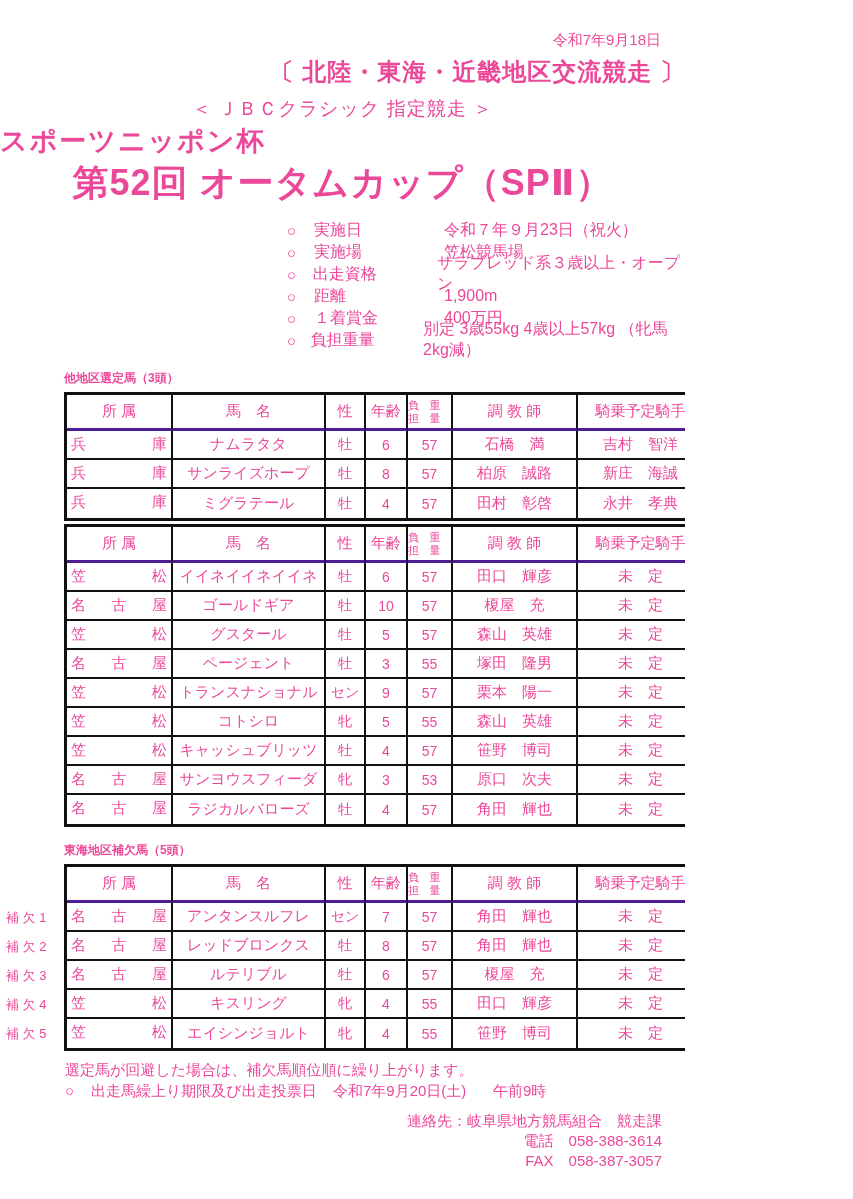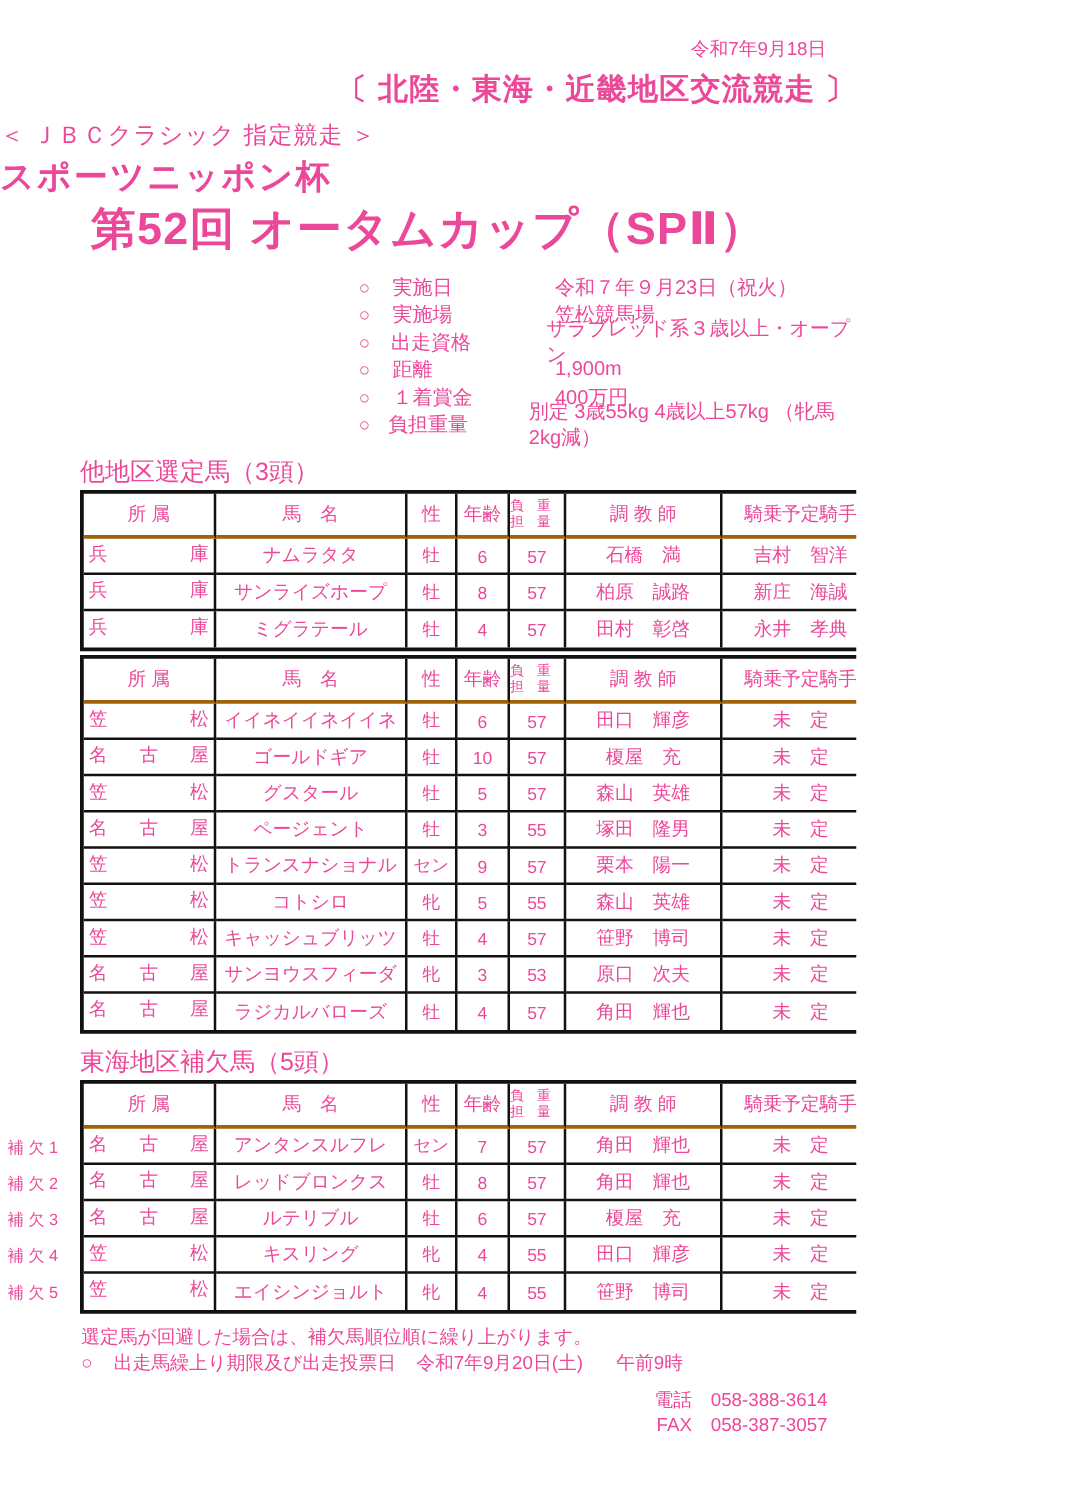--- a/index.html
+++ b/index.html
@@ -4,37 +4,37 @@
 <style>
   * { margin: 0; padding: 0; box-sizing: border-box; }
   html, body { background: #ffffff; }
   .page {
     width: 685px; height: 1199px; background: #ffffff; color: #ec4899;
     font-family: "Liberation Sans", "DejaVu Sans", sans-serif;
     position: relative; overflow: hidden; margin-top: 12px;
   }
   .date-line { padding-top: 19px; padding-right: 24px; text-align: right; font-size: 15px; line-height: 18px; }
   .h1 { margin-top: 7px;  text-align: right; font-size: 24px; line-height: 32px; font-weight: bold; letter-spacing: 1px; }
-  .h2 { margin-top: 8px;  text-align: left; font-size: 19px; line-height: 25px; letter-spacing: 1px; }
+  .h2 { margin-top: 8px;  text-align: center; font-size: 19px; line-height: 25px; letter-spacing: 1px; }
   .h3 { margin-top: 2px;  text-align: left; font-size: 27px; line-height: 36px; font-weight: bold; letter-spacing: 2px; }
   .h4 { text-align: center; font-size: 36px; line-height: 48px; font-weight: bold; letter-spacing: 1px; }
 
   .details { margin: 12px 0 0 287px; font-size: 16px; }
   .d-row { display: flex; height: 22px; align-items: center; }
   .d-bullet { width: 27px; font-size: 15px; }
   .d-label { width: 130px; }
 
-  .section-title { margin-left: 64px; font-size: 20px; line-height: 22px; font-weight: normal; }
+  .section-title { margin-left: 64px; font-size: 12px; line-height: 22px; font-weight: bold; }
   .st1 { margin-top: 16px; } .st2 { margin-top: 17px; } .st3 { margin-top: 12px; }
 
   .table-wrap { position: relative; margin-left: 64px; margin-top: 3px; width: 772px; }
   .tbl { display: grid; grid-template-columns: 106px 153px 40px 42px 45px 125px 127px 128px; border: 3px solid #111; width: 772px; background: #fff; }
   .hrow, .row { display: contents; }
   .hcell {
-    height: 36px; border-bottom: 3px solid #a16207; border-right: 2px solid #111;
+    height: 36px; border-bottom: 3px solid #4c1d95; border-right: 2px solid #111;
     display: flex; align-items: center; justify-content: center; font-size: 15px;
   }
   .cell {
     height: 29px; border-bottom: 2px solid #111; border-right: 2px solid #111;
     display: flex; align-items: center; justify-content: center; font-size: 15px;
     overflow: hidden; white-space: nowrap;
   }
   .row:last-child .cell { border-bottom: none; }
   .h-note, .c-note { border-right: none; }
   .h-wt { flex-direction: row; font-size: 11px; line-height: 1.15; }
@@ -331,17 +331,18 @@
 
   <div class="footnote1">選定馬が回避した場合は、補欠馬順位順に繰り上がります。</div>
   <div class="footnote2">
     <span class="f-bullet">○</span>
     <span class="f-label">出走馬繰上り期限及び出走投票日</span>
     <span class="f-date">令和7年9月20日(土)</span>
     <span class="f-time">午前9時</span>
   </div>
 
   <div class="contact">
+    <div>連絡先：岐阜県地方競馬組合　競走課</div>
     <div>電話　058-388-3614</div>
     <div>FAX　058-387-3057</div>
   </div>
 
 </div>
 
 </body></html>

